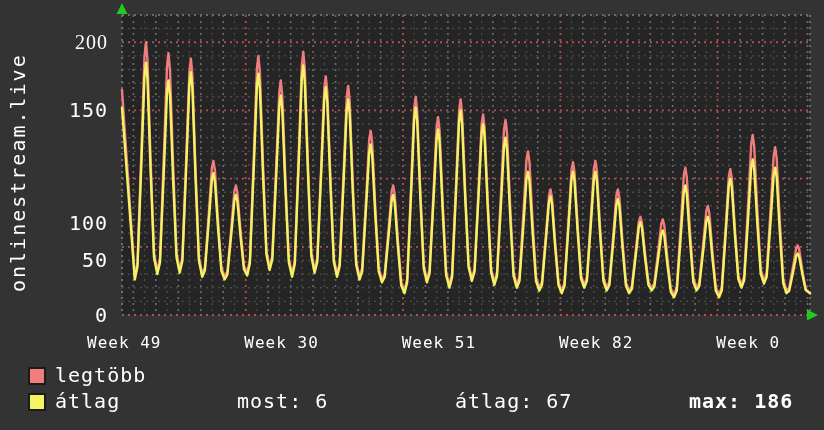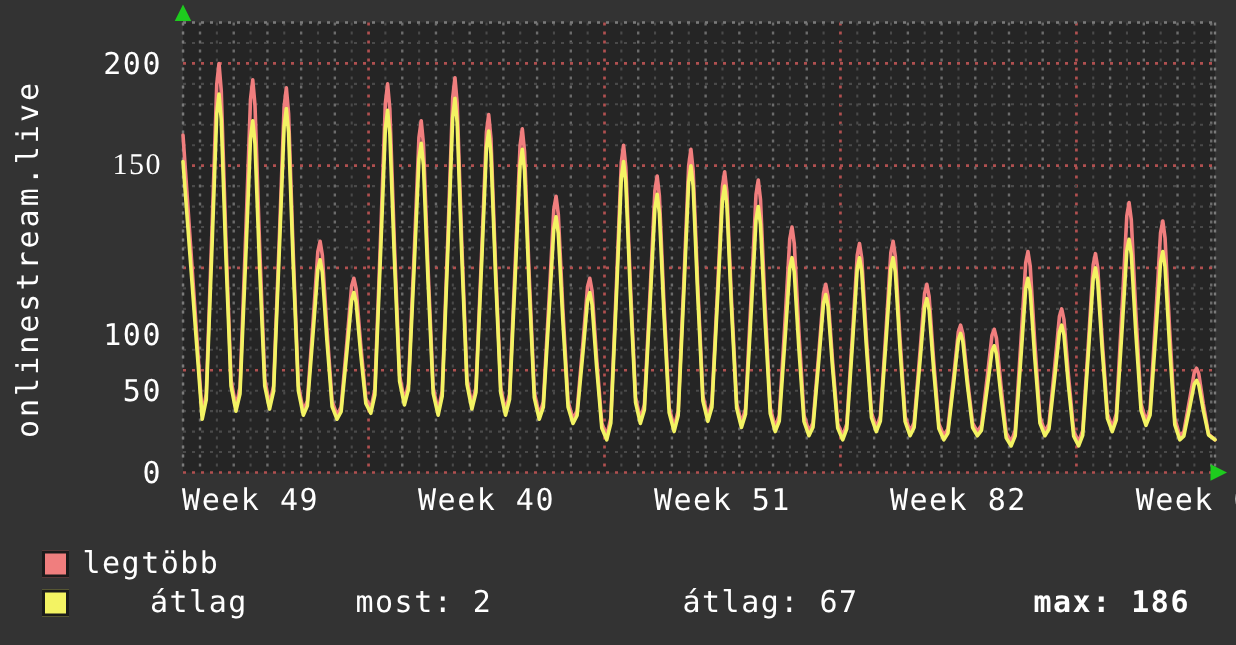--- a/index.html
+++ b/index.html
@@ -12,22 +12,22 @@
   .vtitle{
     position:absolute;left:6px;top:292px;
     transform:rotate(-90deg);transform-origin:top left;
     width:242px;height:24px;line-height:24px;
     font-size:20px;letter-spacing:2px;white-space:nowrap;
   }
   .canvas-bg{position:absolute;left:122px;top:15px;width:688px;height:300px;background:#252525;}
   svg.overlay{position:absolute;left:0;top:0;}
   .ytick{position:absolute;left:20px;width:88px;height:26px;line-height:26px;
     text-align:right;font-size:20px;letter-spacing:1px;}
-  .xtick{position:absolute;top:321px;width:160px;height:24px;line-height:24px;
-    text-align:center;font-size:20px;letter-spacing:1px;white-space:nowrap;}
+  .xtick{position:absolute;top:331px;width:160px;height:24px;line-height:24px;
+    text-align:left;font-size:16px;letter-spacing:1px;white-space:nowrap;}
   .legend-row{position:absolute;height:24px;line-height:24px;font-size:20px;letter-spacing:1px;}
   .swatch{position:absolute;width:14px;height:14px;border:2px solid #1b1b1b;}
   .stat{position:absolute;height:24px;line-height:24px;font-size:20px;letter-spacing:1px;white-space:pre;}
 </style>
 </head>
 <body>
 
 <div class="vtitle">onlinestream.live</div>
 
 <div class="canvas-bg"></div>
@@ -124,36 +124,36 @@
     <path d="M122.0 90.0 L134.8 276.8 L137.5 262.7 L141.5 147.8 L144.5 56.3 L146.0 42.3 L147.5 60.6 L150.5 156.8 L154.0 253.0 L157.3 271.4 L160.0 258.3 L164.0 151.4 L167.0 66.3 L168.5 53.2 L170.0 70.5 L173.0 161.6 L176.5 252.7 L179.7 270.0 L182.4 257.3 L186.4 153.8 L189.4 71.3 L190.9 58.6 L192.4 75.9 L195.4 166.4 L198.9 256.9 L202.2 274.1 L204.9 267.3 L208.9 211.8 L211.9 167.7 L213.4 160.9 L214.9 170.2 L217.9 218.9 L221.4 267.5 L224.7 276.8 L227.4 271.3 L231.4 226.6 L234.4 190.9 L235.9 185.5 L237.4 192.4 L240.4 229.1 L243.9 265.7 L247.2 272.7 L249.9 259.7 L253.9 153.5 L256.9 68.9 L258.4 55.9 L259.9 72.8 L262.9 161.6 L266.4 250.4 L269.6 267.3 L272.3 256.1 L276.3 164.5 L279.3 91.7 L280.8 80.5 L282.3 95.9 L285.3 177.3 L288.8 258.6 L292.1 274.1 L294.8 260.8 L298.8 151.8 L301.8 65.2 L303.3 51.8 L304.8 69.3 L307.8 160.9 L311.3 252.5 L314.6 270.0 L317.3 258.4 L321.3 163.5 L324.3 88.0 L325.8 76.4 L327.3 92.2 L330.3 175.2 L333.8 258.3 L337.0 274.1 L339.7 262.8 L343.7 170.6 L346.7 97.2 L348.2 85.9 L349.7 101.2 L352.7 181.4 L356.2 261.5 L359.5 276.8 L362.2 268.1 L366.2 196.6 L369.2 139.7 L370.7 130.9 L372.2 142.8 L375.2 205.2 L378.7 267.7 L382.0 279.5 L384.7 273.9 L388.7 227.8 L391.7 191.1 L393.2 185.5 L394.7 193.9 L397.7 238.0 L401.2 282.1 L404.5 290.5 L407.2 278.8 L411.2 184.0 L414.2 108.4 L415.7 96.8 L417.2 111.4 L420.2 188.2 L423.7 264.9 L426.9 279.5 L429.6 269.8 L433.6 190.3 L436.6 127.0 L438.1 117.3 L439.6 130.7 L442.6 201.1 L446.1 271.6 L449.4 285.0 L452.1 273.9 L456.1 183.0 L459.1 110.7 L460.6 99.5 L462.1 113.8 L465.1 188.9 L468.6 263.9 L471.9 278.2 L474.6 268.4 L478.6 188.2 L481.6 124.4 L483.1 114.5 L484.6 128.0 L487.6 198.4 L491.1 268.9 L494.3 282.3 L497.0 272.5 L501.0 193.0 L504.0 129.7 L505.5 120.0 L507.0 133.2 L510.0 202.5 L513.5 271.8 L516.8 285.0 L519.5 277.0 L523.5 211.5 L526.5 159.4 L528.0 151.4 L529.5 162.3 L532.5 219.5 L536.0 276.8 L539.3 287.7 L542.0 281.8 L546.0 233.7 L549.0 195.4 L550.5 189.5 L552.0 197.6 L555.0 240.0 L558.5 282.4 L561.8 290.5 L564.5 282.8 L568.5 220.0 L571.5 170.0 L573.0 162.3 L574.5 172.1 L577.5 223.6 L581.0 275.2 L584.2 285.0 L586.9 277.6 L590.9 216.8 L593.9 168.4 L595.4 160.9 L596.9 171.1 L599.9 224.3 L603.4 277.6 L606.7 287.7 L609.4 281.8 L613.4 233.7 L616.4 195.4 L617.9 189.5 L619.4 197.6 L622.4 240.0 L625.9 282.4 L629.2 290.5 L631.9 286.0 L635.9 250.0 L638.9 221.2 L640.4 216.8 L641.9 222.5 L644.9 252.3 L648.4 282.1 L651.6 287.7 L654.3 283.6 L658.3 250.2 L661.3 223.6 L662.8 219.5 L664.3 225.5 L667.3 257.0 L670.8 288.5 L674.1 294.5 L676.8 286.9 L680.8 224.8 L683.8 175.3 L685.3 167.7 L686.8 177.3 L689.8 227.7 L693.3 278.1 L696.6 287.7 L699.3 282.8 L703.3 242.7 L706.3 210.8 L707.8 205.9 L709.3 213.0 L712.3 250.2 L715.8 287.5 L719.1 294.5 L721.8 287.0 L725.8 225.5 L728.8 176.6 L730.3 169.1 L731.8 178.4 L734.8 227.0 L738.3 275.7 L741.5 285.0 L744.2 276.0 L748.2 202.5 L751.2 144.0 L752.7 135.0 L754.2 146.7 L757.2 208.0 L760.7 269.2 L764.0 280.9 L766.7 272.9 L770.7 207.4 L773.7 155.3 L775.2 147.3 L776.7 158.7 L779.7 218.9 L783.2 279.0 L786.5 290.5 L789.2 287.8 L793.2 265.7 L796.2 248.2 L797.7 245.5 L799.2 249.3 L802.2 269.3 L805.7 289.4 L810.0 293.2" fill="none" stroke="#f07e7e" stroke-width="2.4" stroke-linejoin="round" stroke-linecap="round"></path>
     <path d="M122.0 107.7 L134.8 279.5 L137.5 266.5 L141.5 160.3 L144.5 75.7 L146.0 62.7 L147.5 79.6 L150.5 168.4 L154.0 257.2 L157.3 274.1 L160.0 262.5 L164.0 167.6 L167.0 92.1 L168.5 80.5 L170.0 95.8 L173.0 176.6 L176.5 257.3 L179.7 272.7 L182.4 260.7 L186.4 162.5 L189.4 84.3 L190.9 72.3 L192.4 88.6 L195.4 174.5 L198.9 260.5 L202.2 276.8 L204.9 270.6 L208.9 219.8 L211.9 179.4 L213.4 173.2 L214.9 181.7 L217.9 226.4 L221.4 271.0 L224.7 279.5 L227.4 274.5 L231.4 233.0 L234.4 200.1 L235.9 195.0 L237.4 201.4 L240.4 235.2 L243.9 269.0 L247.2 275.5 L249.9 263.3 L253.9 164.5 L256.9 85.7 L258.4 73.6 L259.9 89.3 L262.9 171.8 L266.4 254.3 L269.6 270.0 L272.3 259.5 L276.3 174.0 L279.3 105.9 L280.8 95.5 L282.3 110.0 L285.3 186.1 L288.8 262.3 L292.1 276.8 L294.8 264.1 L298.8 160.6 L301.8 78.1 L303.3 65.5 L304.8 82.0 L307.8 169.1 L311.3 256.1 L314.6 272.7 L317.3 261.6 L321.3 170.7 L324.3 98.4 L325.8 87.3 L327.3 102.4 L330.3 182.0 L333.8 261.7 L337.0 276.8 L339.7 266.2 L343.7 179.3 L346.7 110.2 L348.2 99.5 L349.7 113.9 L352.7 189.5 L356.2 265.1 L359.5 279.5 L362.2 271.4 L366.2 205.3 L369.2 152.6 L370.7 144.5 L372.2 155.6 L375.2 213.4 L378.7 271.3 L382.0 282.3 L384.7 277.0 L388.7 234.3 L391.7 200.2 L393.2 195.0 L394.7 202.9 L397.7 244.1 L401.2 285.3 L404.5 293.2 L407.2 282.1 L411.2 191.2 L414.2 118.9 L415.7 107.7 L417.2 121.7 L420.2 195.0 L423.7 268.3 L426.9 282.3 L429.6 273.1 L433.6 198.3 L436.6 138.7 L438.1 129.5 L439.6 142.2 L442.6 208.6 L446.1 275.1 L449.4 287.7 L452.1 277.1 L456.1 190.2 L459.1 121.1 L460.6 110.5 L462.1 124.1 L465.1 195.7 L468.6 267.3 L471.9 280.9 L474.6 271.5 L478.6 194.7 L481.6 133.5 L483.1 124.1 L484.6 137.0 L487.6 204.5 L491.1 272.1 L494.3 285.0 L497.0 276.2 L501.0 204.0 L504.0 146.6 L505.5 137.7 L507.0 149.7 L510.0 212.7 L513.5 275.7 L516.8 287.7 L519.5 280.8 L523.5 224.0 L526.5 178.8 L528.0 171.8 L529.5 181.3 L532.5 231.1 L536.0 281.0 L539.3 290.5 L542.0 284.8 L546.0 238.7 L549.0 202.0 L550.5 196.4 L552.0 204.1 L555.0 244.8 L558.5 285.4 L561.8 293.2 L564.5 285.9 L568.5 226.4 L571.5 179.1 L573.0 171.8 L574.5 181.1 L577.5 229.8 L581.0 278.5 L584.2 287.7 L586.9 280.8 L590.9 224.0 L593.9 178.8 L595.4 171.8 L596.9 181.3 L599.9 231.1 L603.4 281.0 L606.7 290.5 L609.4 285.0 L613.4 240.2 L616.4 204.6 L617.9 199.1 L619.4 206.6 L622.4 246.1 L625.9 285.7 L629.2 293.2 L631.9 288.9 L635.9 254.2 L638.9 226.5 L640.4 222.3 L641.9 227.7 L644.9 256.4 L648.4 285.0 L651.6 290.5 L654.3 286.9 L658.3 257.5 L661.3 234.1 L662.8 230.5 L664.3 235.8 L667.3 263.9 L670.8 291.9 L674.1 297.3 L676.8 290.6 L680.8 235.8 L683.8 192.2 L685.3 185.5 L686.8 193.9 L689.8 238.0 L693.3 282.1 L696.6 290.5 L699.3 286.0 L703.3 250.0 L706.3 221.2 L707.8 216.8 L709.3 223.3 L712.3 257.0 L715.8 290.8 L719.1 297.3 L721.8 290.2 L725.8 232.0 L728.8 185.8 L730.3 178.6 L731.8 187.4 L734.8 233.2 L738.3 279.0 L741.5 287.7 L744.2 280.0 L748.2 217.2 L751.2 167.2 L752.7 159.5 L754.2 169.5 L757.2 221.6 L760.7 273.7 L764.0 283.6 L766.7 276.7 L770.7 219.9 L773.7 174.7 L775.2 167.7 L776.7 177.8 L779.7 230.5 L783.2 283.1 L786.5 293.2 L789.2 290.8 L793.2 271.4 L796.2 256.0 L797.7 253.6 L799.2 256.8 L802.2 273.4 L805.7 290.0 L810.0 293.2" fill="none" stroke="#f3f363" stroke-width="2.4" stroke-linejoin="round" stroke-linecap="round"></path>
     <polygon points="122,3 116.5,14 127.5,14" fill="#1ecb1e"></polygon>
     <polygon points="818,315 807,309.5 807,320.5" fill="#1ecb1e"></polygon>
   </svg>
 
 <div id="yticks">
     <div class="ytick" style="top: 302px;">0</div>
     <div class="ytick" style="top: 247px;">50</div>
     <div class="ytick" style="top: 165.636px; margin-top: 44px;">100</div>
-    <div class="ytick" style="top: 97.4545px; font-family: Liberation Serif, serif;">150</div>
-    <div class="ytick" style="top: 29.2727px;">200</div>
+    <div class="ytick" style="top: 97.4545px;">150</div>
+    <div class="ytick" style="top: 29.2727px; font-family: Liberation Serif, serif;">200</div>
   </div>
 
 <div id="xticks">
     <div class="xtick" style="left: 87.05px;">Week 49</div>
-    <div class="xtick" style="left: 244.35px;">Week 40</div>
+    <div class="xtick" style="left: 244.35px;">Week 30</div>
     <div class="xtick" style="left: 401.65px;">Week 51</div>
     <div class="xtick" style="left: 558.95px;">Week 82</div>
     <div class="xtick" style="left: 716.25px;">Week 0</div>
   </div>
 
 <div>
   <span class="swatch" id="sw0" style="left: 28px; top: 367px; background: rgb(240, 126, 126);"></span>
   <div class="legend-row" style="left:55px;top:363px;text-align:center;">legtöbb</div>
   <span class="swatch" id="sw1" style="left: 28px; top: 393px; background: rgb(243, 243, 99);"></span>
-  <div class="legend-row" style="left:55px;top:389px;margin-left:45px;">átlag</div>
+  <div class="legend-row" style="left:55px;top:389px;">átlag</div>
 </div>
 
 <div>
-  <div class="stat" style="left:237px;top:389px;">most: 2</div>
+  <div class="stat" style="left:237px;top:389px;">most: 6</div>
   <div class="stat" style="left:455px;top:389px;">átlag: 67</div>
   <div class="stat" style="left:689px;top:389px;font-weight:bold;">max: 186</div>
 </div>
 
 </body></html>

